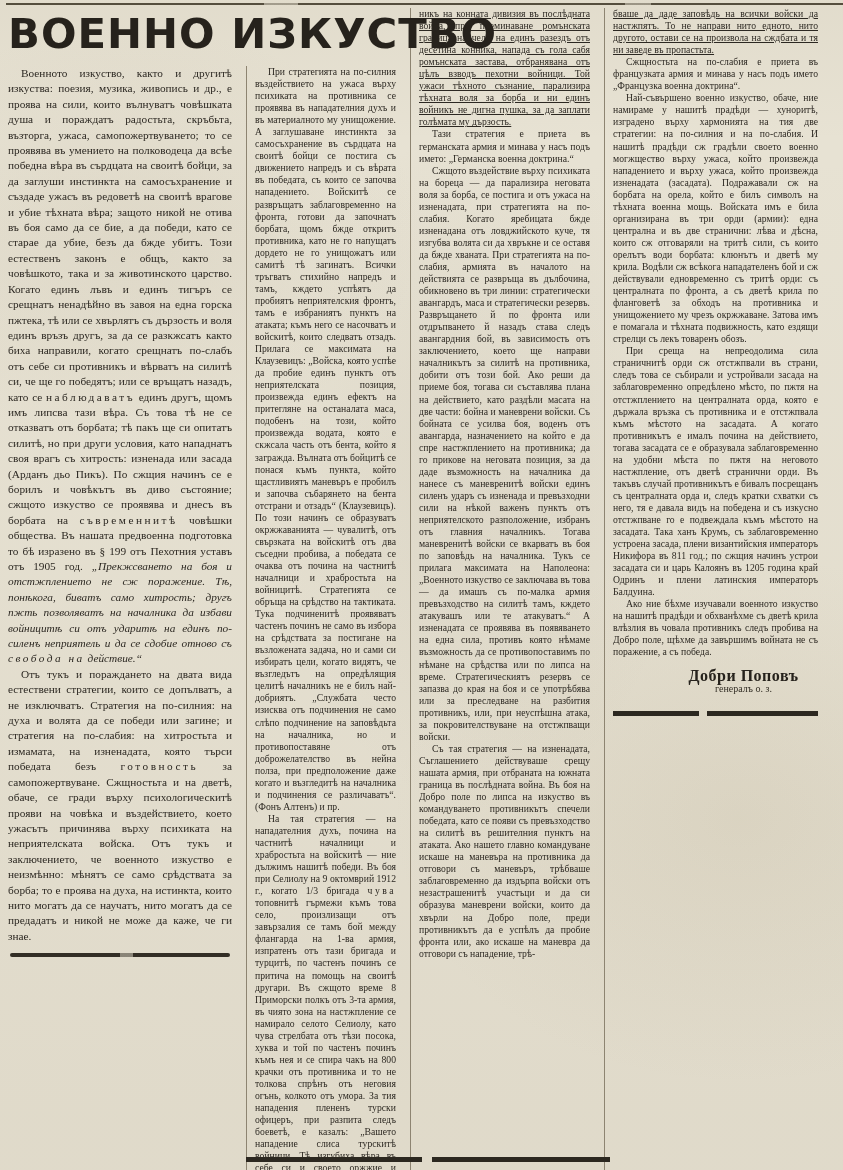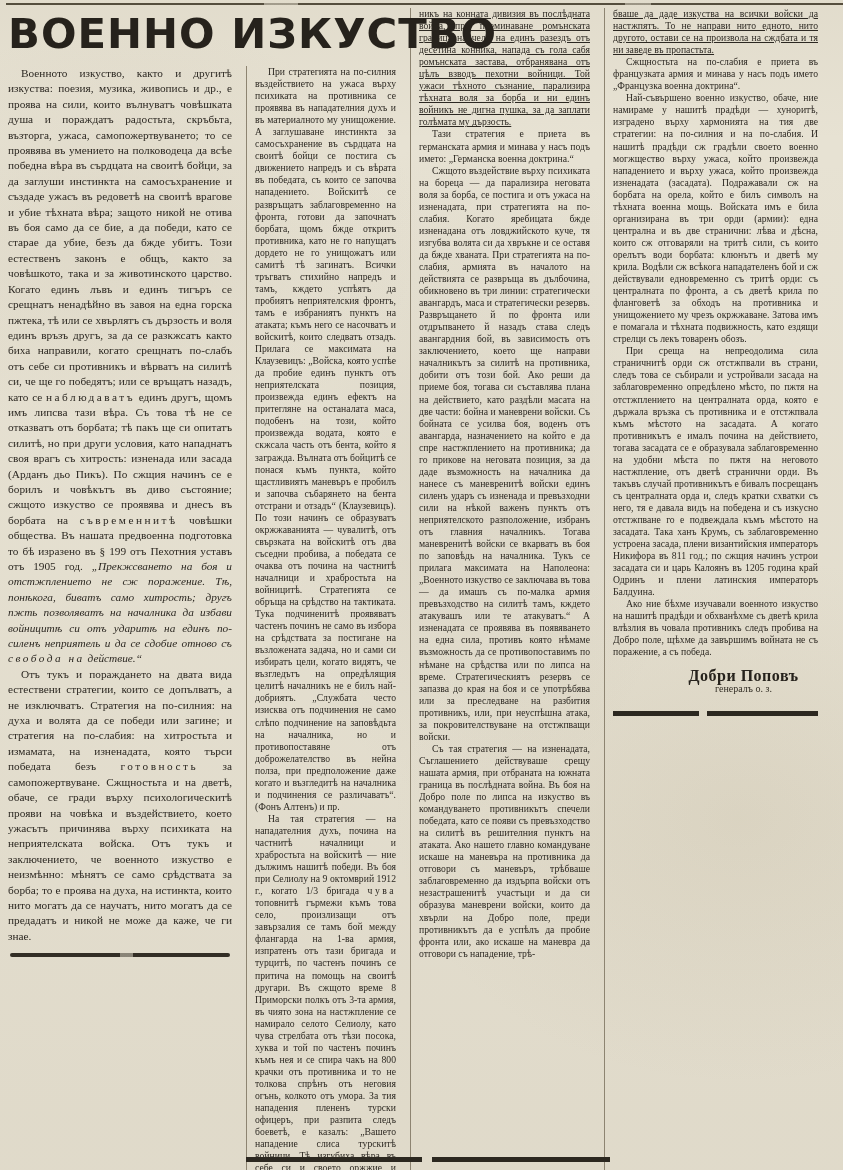--- a/index.html
+++ b/index.html
@@ -91,21 +91,21 @@
         <p><span>При стратегията на по-силния въздействието на ужаса върху психиката на противника се проявява въ нападателния духъ и въ материалното му унищожение. А заглушаване инстинкта за самосъхранение въ сърдцата на своитѣ бойци се постига съ движението напредъ и съ вѣрата въ победата, съ които се започва нападението. Войскитѣ се развръщатъ заблаговременно на фронта, готови да започнатъ борбата, щомъ бжде откритъ противника, като не го напущатъ дордето не го унищожатъ или самитѣ тѣ загинатъ. Всички тръгватъ стихийно напредъ и тамъ, кждето успѣятъ да пробиятъ неприятелския фронтъ, тамъ е избраниятъ пунктъ на атаката; къмъ него се насочватъ и войскитѣ, които следватъ отзадъ. Прилага се максимата на Клаузевицъ: „Войска, която успѣе да пробие единъ пунктъ отъ неприятелската позиция, произвежда единъ ефектъ на притегляне на останалата маса, подобенъ на този, който произвежда водата, която е скжсала часть отъ бента, който я загражда. Вълната отъ бойцитѣ се понася къмъ пункта, който щастливиятъ маневъръ е пробилъ и започва събарянето на бента отстрани и отзадъ“ (Клаузевицъ). По този начинъ се образуватъ окржжаванията — чувалитѣ, отъ свързката на войскитѣ отъ два съседни пробива, а победата се очаква отъ почина на частнитѣ началници и храбростьта на войницитѣ. Стратегията се обръща на срѣдство на тактиката. Тука подчиненитѣ проявяватъ частенъ починъ не само въ избора на срѣдствата за постигане на възложената задача, но и сами си избиратъ цели, когато видятъ, че възгледътъ на опредѣлящия целитѣ началникъ не е билъ най-добриятъ. „Службата често изисква отъ подчинения не само слѣпо подчинение на заповѣдьта на началника, но и противопоставяне отъ доброжелателство въ нейна полза, при предположение даже когато и възгледитѣ на началника и подчинения се различаватъ“. (Фонъ Алтенъ) и пр.</span></p>
         <p><span>На тая стратегия — на нападателния духъ, почина на частнитѣ началници и храбростьта на войскитѣ — ние дължимъ нашитѣ победи. Въ боя при Селиолу на 9 октомврий 1912 г., когато 1/3 бригада </span><span class="sp">чува</span><span> топовнитѣ гърмежи къмъ това село, произлизащи отъ завързалия се тамъ бой между флангарда на 1-ва армия, изпратенъ отъ тази бригада и турцитѣ, по частенъ починъ се притича на помощь на своитѣ другари. Въ сжщото време 8 Приморски полкъ отъ 3-та армия, въ чиято зона на настжпление се намирало селото Селиолу, като чува стрелбата отъ тѣзи посока, хуква и той по частенъ починъ къмъ нея и се спира чакъ на 800 крачки отъ противника и то не толкова спрѣнъ отъ неговия огънь, колкото отъ умора. За тия нападения плененъ турски офицеръ, при разпита следъ боеветѣ, е казалъ: „Вашето нападение слиса турскитѣ войници. Тѣ изгубиха вѣра въ себе си и своето оржжие и потърсиха спасение въ бѣгството“.</span></p>
       </div>
     <div class="col col3">
         <p class="cont"><span>никъ на конната дивизия въ послѣдната война, при преминаване ромънската граница на чело на единъ разездъ отъ десетина конника, напада съ гола сабя ромънската застава, отбранявана отъ цѣлъ взводъ пехотни войници. Той ужаси тѣхното съзнание, парализира тѣхната воля за борба и ни единъ войникъ не дигна пушка, за да заплати голѣмата му дързость.</span></p>
         <p><span>Тази стратегия е приета въ германската армия и минава у насъ подъ името: „Германска военна доктрина.“</span></p>
         <p><span>Сжщото въздействие върху психиката на бореца — да парализира неговата воля за борба, се постига и отъ ужаса на изненадата, при стратегията на по-слабия. Когато яребицата бжде изненадана отъ ловджийското куче, тя изгубва волята си да хвръкне и се оставя да бжде хваната. При стратегията на по-слабия, армията въ началото на действията се развръща въ дълбочина, обикновено въ три линии: стратегически авангардъ, маса и стратегически резервъ. Развръщането й по фронта или отдръпването й назадъ става следъ авангардния бой, въ зависимость отъ заключението, което ще направи началникътъ за силитѣ на противника, добити отъ този бой. Ако реши да приеме боя, тогава си съставлява плана на действието, като раздѣли масата на две части: бойна и маневрени войски. Съ бойната се усилва боя, воденъ отъ авангарда, назначението на който е да спре настжплението на противника; да го прикове на неговата позиция, за да даде възможность на началника да нанесе съ маневренитѣ войски единъ силенъ ударъ съ изненада и превъзходни сили на нѣкой важенъ пунктъ отъ неприятелското разположение, избранъ отъ главния началникъ. Тогава маневренитѣ войски се вкарватъ въ боя по заповѣдь на началника. Тукъ се прилага максимата на Наполеона: „Военното изкуство се заключава въ това — да имашъ съ по-малка армия превъзходство на силитѣ тамъ, кждето атакувашъ или те атакуватъ.“ А изненадата се проявява въ появяването на една сила, противъ която нѣмаме възможность да се противопоставимъ по нѣмане на срѣдства или по липса на време. Стратегическиятъ резервъ се запазва до края на боя и се употрѣбява или за преследване на разбития противникъ, или, при неуспѣшна атака, за покровителствуване на отстжпващи войски.</span></p>
         <p><span>Съ тая стратегия — на изненадата, Съглашението действуваше срещу нашата армия, при отбраната на южната граница въ послѣдната война. Въ боя на Добро поле по липса на изкуство въ командуването противникътъ спечели победата, като се появи съ превъзходство на силитѣ въ решителния пунктъ на атаката. Ако нашето главно командуване искаше на маневъра на противника да отговори съ маневъръ, трѣбваше заблаговременно да издърпа войски отъ незастрашенитѣ участъци и да си образува маневрени войски, които да хвърли на Добро поле, преди противникътъ да е успѣлъ да пробие фронта или, ако искаше на маневра да отговори съ нападение, трѣ-</span></p>
       </div>
     <div class="col col4">
-        <p class="cont"><span>бваше да даде изкуства на всички войски да настжпятъ. То не направи нито едното, нито другото, остави се на произвола на сждбата и тя ни заведе въ пропастьта.</span></p>
+        <p class="cont"><span>бваше да даде заповѣдь на всички войски да настжпятъ. То не направи нито едното, нито другото, остави се на произвола на сждбата и тя ни заведе въ пропастьта.</span></p>
         <p><span>Сжщностьта на по-слабия е приета въ французката армия и минава у насъ подъ името „Французка военна доктрина“.</span></p>
         <p><span>Най-съвършено военно изкуство, обаче, ние намираме у нашитѣ прадѣди — хуноритѣ, изградено върху хармонията на тия две стратегии: на по-силния и на по-слабия. И нашитѣ прадѣди сж градѣли своето военно могжщество върху ужаса, който произвежда нападението и върху ужаса, който произвежда изненадата (засадата). Подражавали сж на борбата на орела, който е билъ символъ на тѣхната военна мощь. Войската имъ е била организирана въ три орди (армии): една централна и въ две странични: лѣва и дѣсна, които сж отговаряли на тритѣ сили, съ които орелътъ води борбата: клюнътъ и дветѣ му крила. Водѣли сж всѣкога нападателенъ бой и сж действували едновременно съ тритѣ орди: съ централната по фронта, а съ дветѣ крила по фланговетѣ за обходъ на противника и унищожението му чрезъ окржжаване. Затова имъ е помагала и тѣхната подвижность, като ездящи стрелци съ лекъ товаренъ обозъ.</span></p>
         <p><span>При среща на непреодолима сила страничнитѣ орди сж отстжпвали въ страни, следъ това се събирали и устройвали засада на заблаговременно опредѣлено мѣсто, по пжтя на отстжплението на централната орда, която е държала връзка съ противника и е отстжпвала къмъ мѣстото на засадата. А когато противникътъ е ималъ почина на действието, тогава засадата се е образувала заблаговременно на удобни мѣста по пжтя на неговото настжпление, отъ дветѣ странични орди. Въ такъвъ случай противникътъ е бивалъ посрещанъ съ централната орда и, следъ кратки схватки съ него, тя е давала видъ на победена и съ изкусно отстжпване го е подвеждала къмъ мѣстото на засадата. Така ханъ Крумъ, съ заблаговременно устроена засада, плени византийския императоръ Никифора въ 811 год.; по сжщия начинъ устрои засадата си и царь Калоянъ въ 1205 година край Одринъ и плени латинския императоръ Балдуина.</span></p>
         <p><span>Ако ние бѣхме изучавали военното изкуство на нашитѣ прадѣди и обхванѣхме съ дветѣ крила влѣзлия въ човала противникъ следъ пробива на Добро поле, щѣхме да завършимъ войната не съ поражение, а съ победа.</span></p>
         <div class="signature">
           <div class="sig-name">Добри Поповъ</div>
           <div class="sig-rank">генералъ о. з.</div>
         </div>
         <div class="sig-rule"></div>
       </div>

